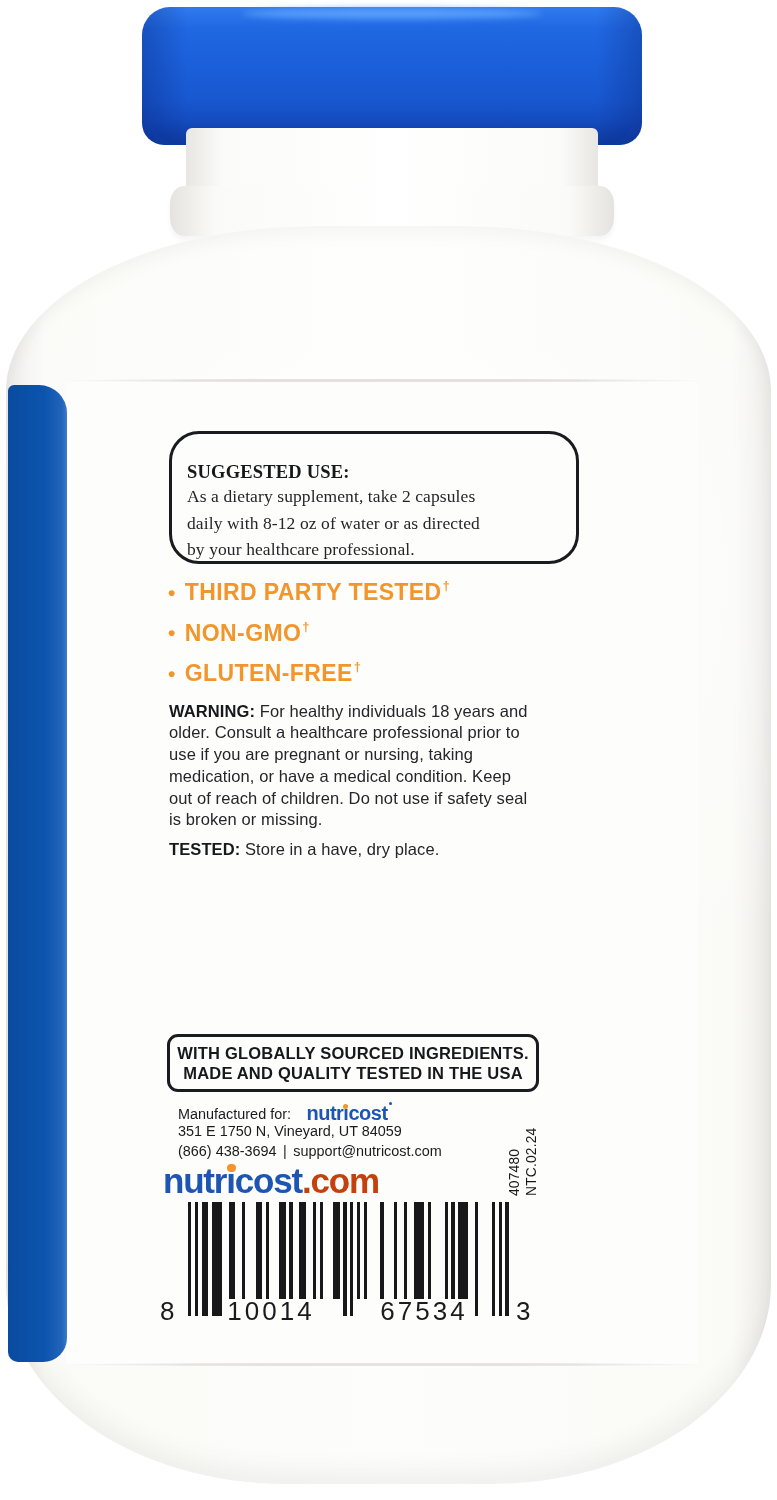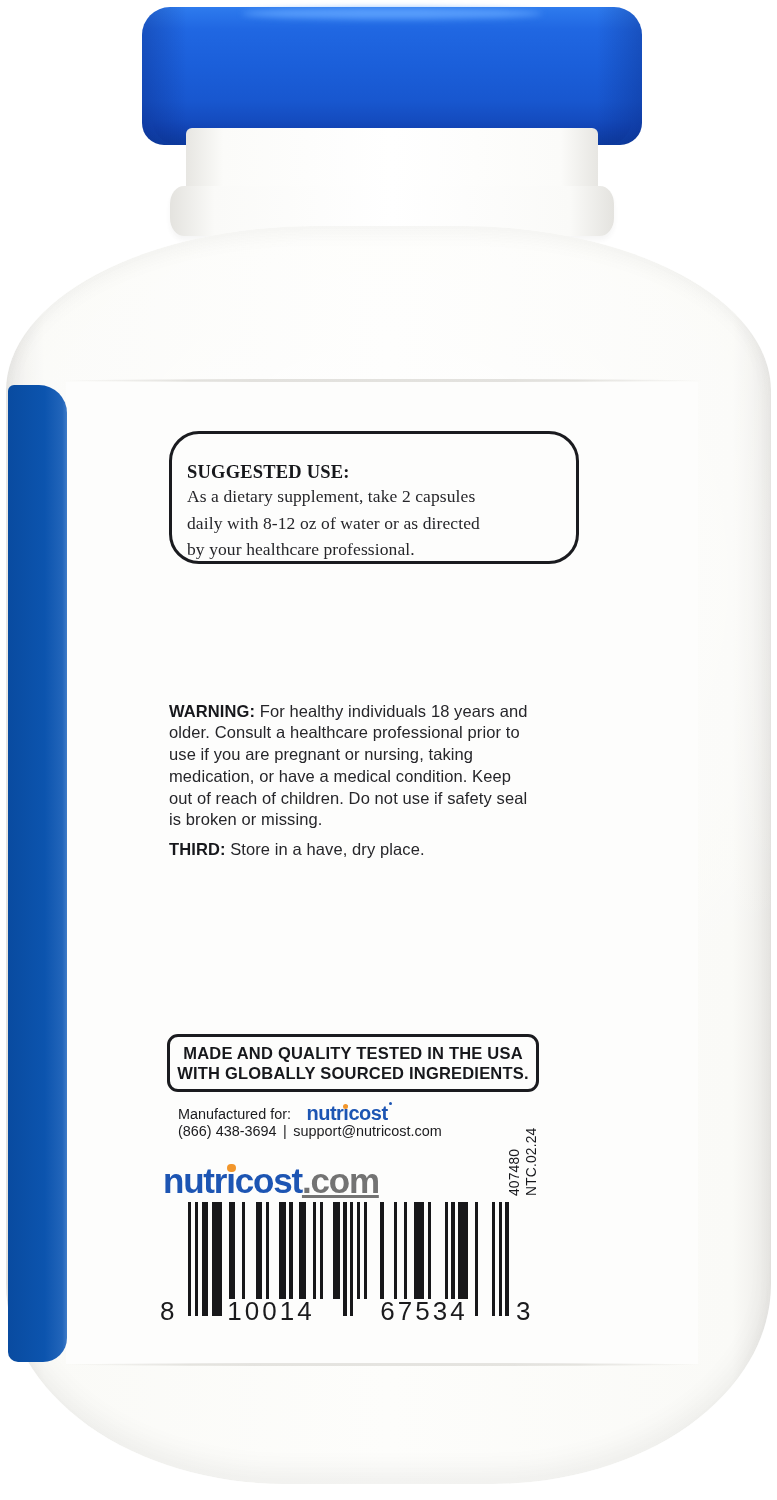--- a/index.html
+++ b/index.html
@@ -120,21 +120,21 @@
   
   .logo-big{
     position:absolute;left:163px;top:1161px;
     font-size:35px;font-weight:bold;letter-spacing:-1.2px;white-space:nowrap;
   }
   .logo-big .brand{color:#1d55b3;position:relative;display:inline-block;}
   .logo-big .brand .i-dot{
     position:absolute;left:64px;top:2.5px;width:8.5px;height:8.5px;border-radius:50%;
     background:#f2962b;
   }
-  .logo-big .tld{color:#737373;text-decoration:underline;}
+  .logo-big .tld{color:#c2410c;}
   
   .side-codes{
     position:absolute;left:506px;top:1196px;width:92px;
     font-size:15px;line-height:16.5px;letter-spacing:.2px;color:#17181c;
     transform:rotate(-90deg) scaleX(.92);transform-origin:0 0;white-space:pre-line;
   }
   
   .barcode{position:absolute;left:160px;top:1202px;width:380px;height:132px;}
   .barcode-bars{
     position:absolute;left:28px;top:0;width:322px;height:114px;
@@ -169,39 +169,47 @@
   <div class="label-bottom-edge"></div>
   <div class="side-stripe"></div>
 
   <div class="suggested-box">
     <div class="suggested-title">SUGGESTED USE:</div>
     <div class="suggested-text">As a dietary supplement, take 2 capsules
 daily with 8-12 oz of water or as directed
 by your healthcare professional.</div>
   </div>
 
+  <ul class="features">
+    <li><span class="bullet">•</span><span>THIRD PARTY TESTED</span><sup>†</sup></li>
+    <li><span class="bullet">•</span><span>NON-GMO</span><sup>†</sup></li>
+    <li><span class="bullet">•</span><span>GLUTEN-FREE</span><sup>†</sup></li>
+  </ul>
 
   <p class="warning"><b>WARNING:</b><span> For healthy individuals 18 years and
 older. Consult a healthcare professional prior to
 use if you are pregnant or nursing, taking
 medication, or have a medical condition. Keep
 out of reach of children. Do not use if safety seal
 is broken or missing.</span></p>
-  <p class="notice"><b>THIRD:</b><span> Store in a have, dry place.</span></p>
+  <p class="notice"><b>TESTED:</b><span> Store in a have, dry place.</span></p>
 
   <div class="usa-box">
+    <span>WITH GLOBALLY SOURCED INGREDIENTS.</span>
     <span>MADE AND QUALITY TESTED IN THE USA</span>
-    <span>WITH GLOBALLY SOURCED INGREDIENTS.</span>
   </div>
 
   <div class="mfg">
     <div class="mfg-row">
       <span class="cond">Manufactured for:</span><span class="logo-small"><span>nutricost</span><span class="i-dot"></span><span class="tm-dot"></span></span>
     </div>
     <div class="mfg-row">
+      <span class="cond">351 E 1750 N, Vineyard, UT 84059</span>
+    </div>
+    <div class="mfg-row">
       <span class="cond"><span>(866) 438-3694</span><span class="mfg-sep">|</span><span>support@nutricost.com</span></span>
     </div>
   </div>
 
   <div class="logo-big">
     <span class="brand"><span>nutricost</span><span class="i-dot"></span></span><span class="tld">.com</span>
   </div>
 
   <div class="side-codes">407480
 NTC.02.24</div>

